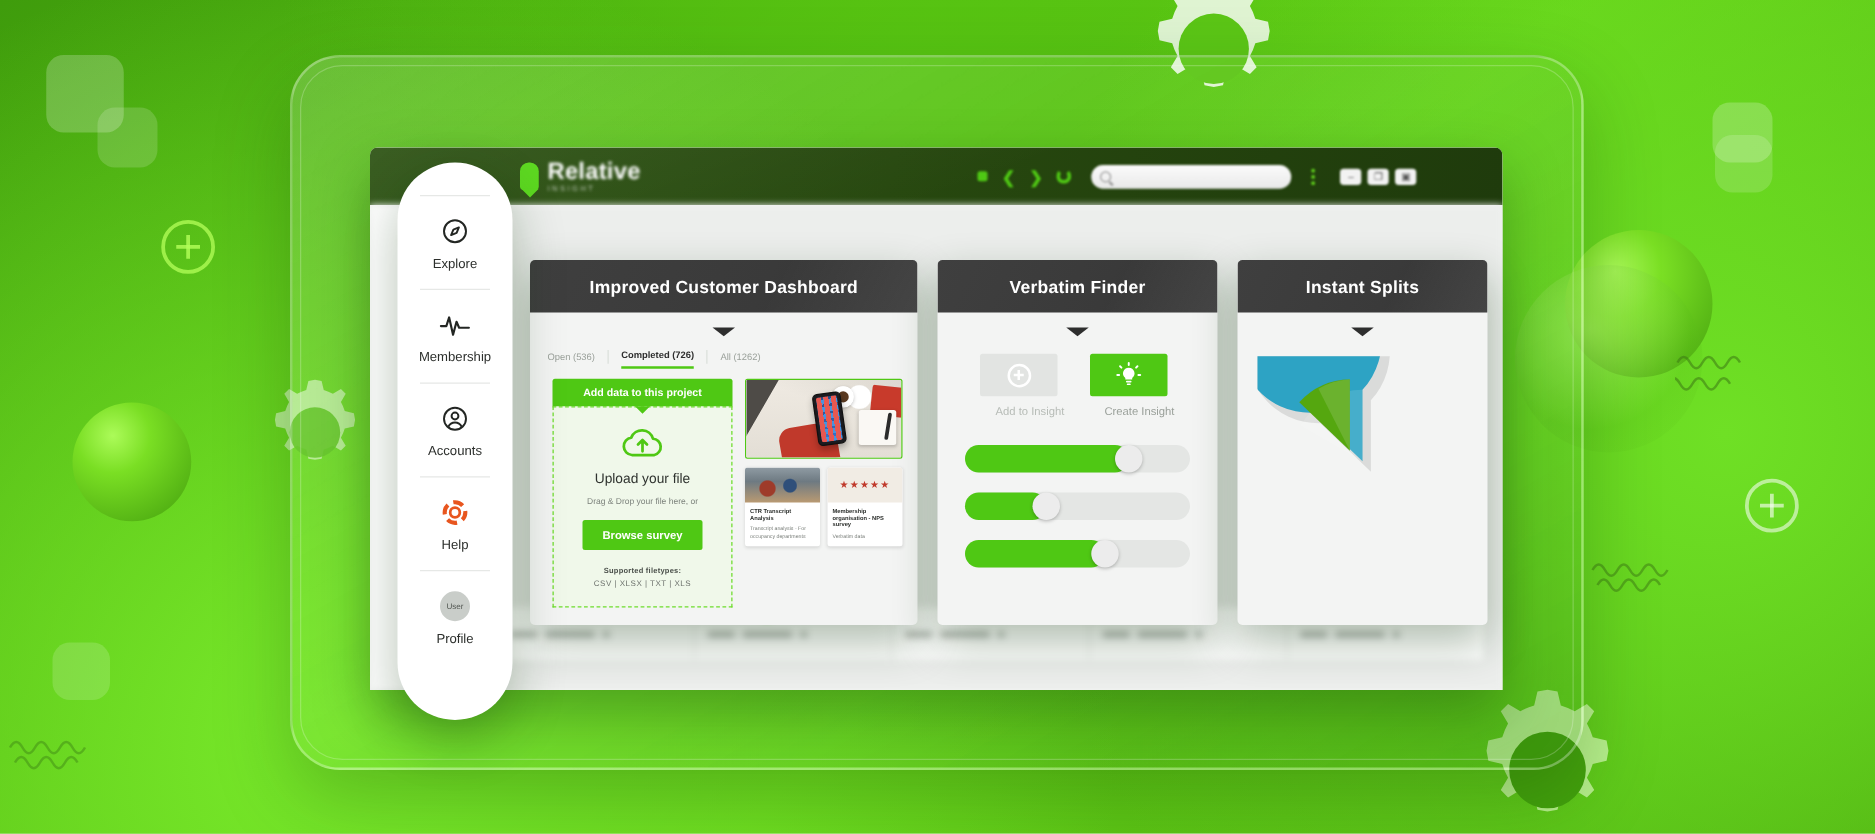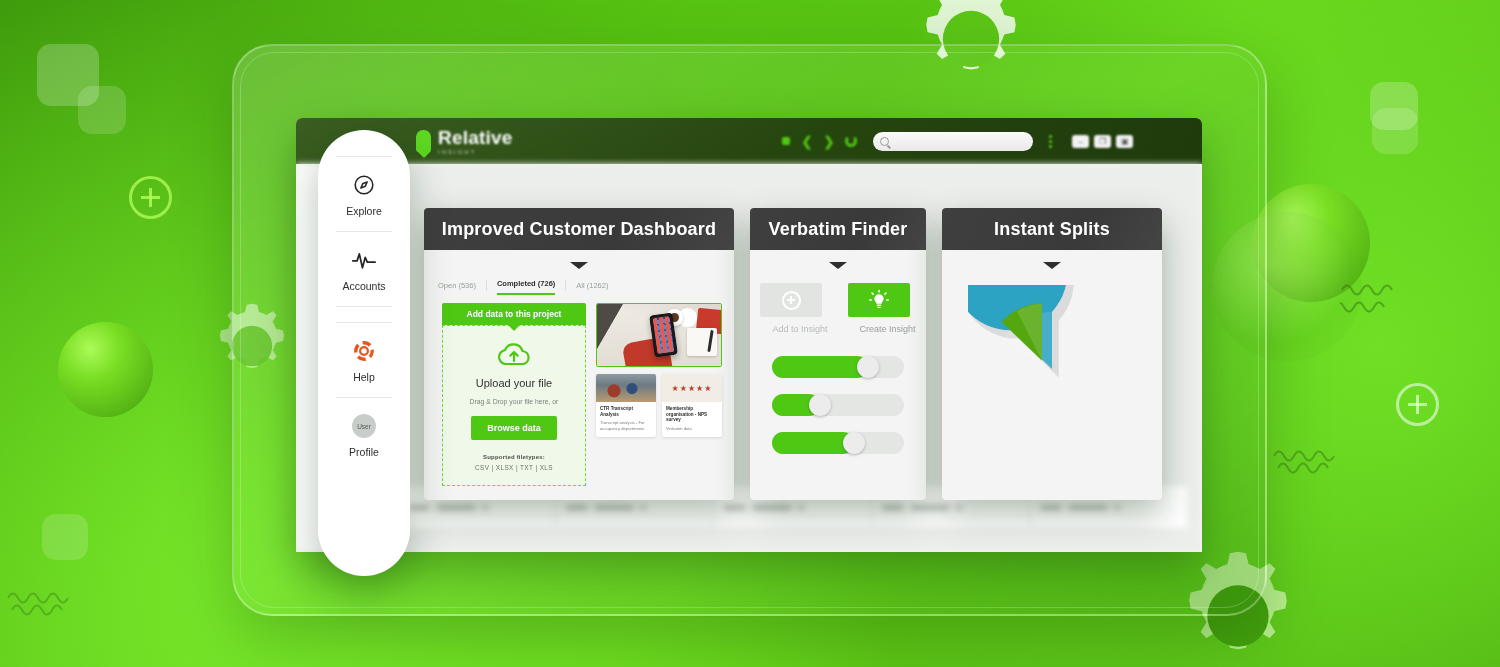--- a/index.html
+++ b/index.html
@@ -187,29 +187,29 @@
     display:flex; gap:16px; z-index: 12;
   }
 
   .panel {
     width: 310px;
     border-radius: 4px;
     overflow: hidden;
     box-shadow: 0 14px 34px rgba(10,50,5,.32);
     background:#f3f4f3;
   }
-  .panel.narrow { width: 176px; }
-  .panel.narrowest { width: 220px; }
+  .panel.narrow { width: 224px; }
+  .panel.narrowest { width: 200px; }
 
   .panel-head {
     height: 42px;
     background: linear-gradient(115deg, #3f3f3f 0%, #3a3a3a 60%, #323232 100%);
     color:#fff;
     display:flex; align-items:center; justify-content:center;
-    font-size:18px; font-weight:700; letter-spacing:.2px;
+    font-size:14px; font-weight:700; letter-spacing:.2px;
     position:relative;
   }
   .panel-head::after{
     content:""; position:absolute; inset:0;
     background: linear-gradient(118deg, rgba(255,255,255,0) 62%, rgba(255,255,255,.09) 100%);
   }
 
   .panel-body { position:relative; padding-top: 12px; }
   .caret {
     width:0;height:0;margin:0 auto;
@@ -559,21 +559,21 @@
 
           <div class="upload-col">
             <div class="add-data-btn">Add data to this project</div>
             <div class="dropzone">
               <svg class="cloud-icon" width="34" height="25" viewBox="0 0 34 25">
                 <path d="M26.5 22H8.5A7 7 0 0 1 8 8.1 9.2 9.2 0 0 1 25.4 9 6.6 6.6 0 0 1 26.5 22z" fill="none" stroke="#4fc814" stroke-width="2.2" stroke-linejoin="round"></path>
                 <path d="M17 19V10M17 10l-3.6 3.6M17 10l3.6 3.6" fill="none" stroke="#4fc814" stroke-width="2.2" stroke-linecap="round"></path>
               </svg>
               <div class="dz-title">Upload your file</div>
               <div class="dz-sub">Drag &amp; Drop your file here, or</div>
-              <div class="browse-btn">Browse data</div>
+              <div class="browse-btn">Browse survey</div>
               <div class="ft-title">Supported filetypes:</div>
               <div class="ft-list">CSV  |  XLSX  |  TXT  |  XLS</div>
             </div>
           </div>
 
           <div class="feat-col">
             <div class="feat-card">
               <div class="feat-img">
                 <div class="desk"></div>
                 <div class="redpad"></div>
@@ -688,24 +688,34 @@
       <div class="side-label">Explore</div>
     </div>
     <div class="side-div"></div>
 
     <div class="side-item">
       <div class="side-ico">
         <svg width="26" height="20" viewBox="0 0 30 20">
           <path d="M2 11 h5 l2.6 -8 3.6 16 3.2 -12 2.4 5.5 h9" fill="none" stroke="#232623" stroke-width="2" stroke-linecap="round" stroke-linejoin="round"></path>
         </svg>
       </div>
+      <div class="side-label">Membership</div>
+    </div>
+    <div class="side-div"></div>
+
+    <div class="side-item">
+      <div class="side-ico">
+        <svg width="22" height="22" viewBox="0 0 24 24">
+          <circle cx="12" cy="12" r="9.6" fill="none" stroke="#232623" stroke-width="1.7"></circle>
+          <circle cx="12" cy="9.6" r="3" fill="none" stroke="#232623" stroke-width="1.7"></circle>
+          <path d="M6.2 19a6.4 6.4 0 0 1 11.6 0" fill="none" stroke="#232623" stroke-width="1.7"></path>
+        </svg>
+      </div>
       <div class="side-label">Accounts</div>
     </div>
-    <div class="side-div"></div>
-
     <div class="side-div"></div>
 
     <div class="side-item">
       <div class="side-ico">
         <svg width="22" height="22" viewBox="0 0 24 24">
           <circle cx="12" cy="12" r="9" fill="none" stroke="#e8561f" stroke-width="3.6" stroke-dasharray="9 5.2" stroke-dashoffset="2"></circle>
           <circle cx="12" cy="12" r="4.2" fill="none" stroke="#e8561f" stroke-width="2.4"></circle>
         </svg>
       </div>
       <div class="side-label">Help</div>

